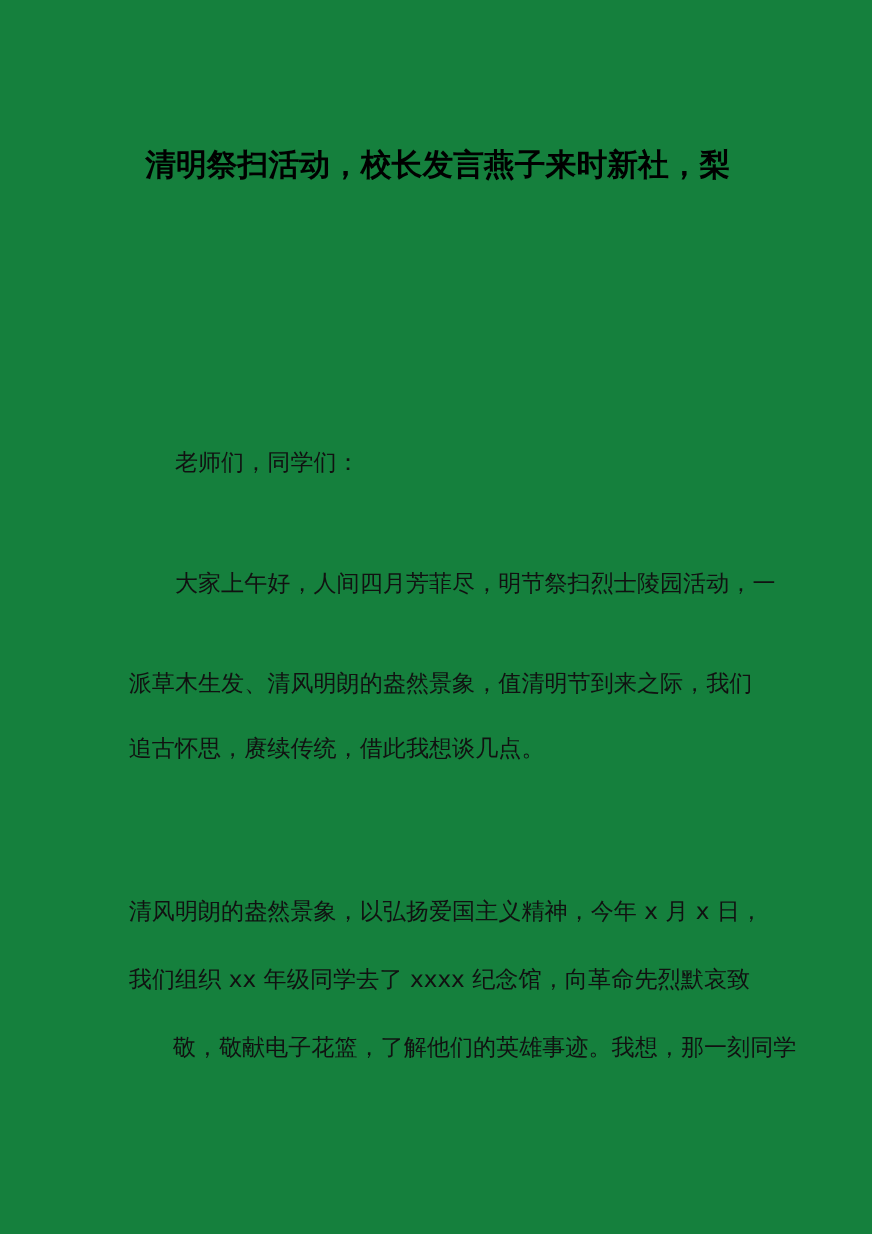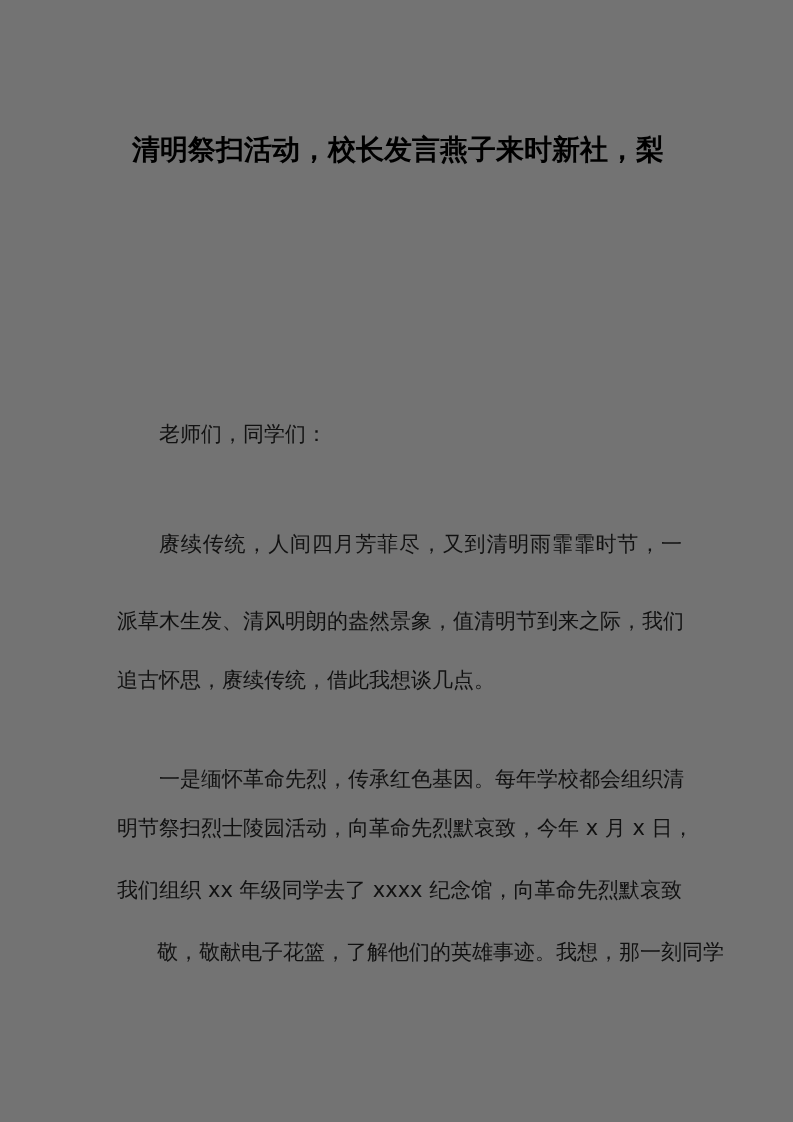--- a/index.html
+++ b/index.html
@@ -14,21 +14,21 @@
       overflow: hidden;
       font-family: "DejaVu Sans", "Liberation Sans", sans-serif;
       color: #000000;
     }
     .page {
       position: absolute;
       left: 0;
       top: 0;
       width: 793px;
       height: 1122px;
-      background: #737373;
+      background: #15803d;
     }
     .title {
       position: absolute;
       left: 108px;
       width: 580px;
       text-align: center;
       font-size: 28px;
       font-weight: bold;
       letter-spacing: 0px;
       line-height: 34px;
@@ -40,34 +40,33 @@
       position: absolute;
       left: 117px;
       width: 565px;
       font-size: 21px;
       line-height: 26px;
       white-space: nowrap;
       color: #111111;
       text-align: justify;
       text-align-last: justify;
     }
-    .line.indent { left: 159px; width: 523px; margin-top: 14px; }
+    .line.indent { left: 159px; width: 523px; }
     .line.last { text-align-last: left; }
   </style>
 </head>
 <body>
 
 <div class="page">
 
   <div class="title l1">清明祭扫活动，校长发言燕子来时新社，梨</div>
 
   <div class="line indent last" style="top:407px;">老师们，同学们：</div>
 
-  <div class="line indent" style="top:517px;">赓续传统，人间四月芳菲尽，又到清明雨霏霏时节，一</div>
+  <div class="line indent" style="top:517px;">大家上午好，人间四月芳菲尽，明节祭扫烈士陵园活动，一</div>
   <div class="line" style="top:580px;margin-top:28px;">派草木生发、清风明朗的盎然景象，值清明节到来之际，我们</div>
   <div class="line last" style="top:667px;">追古怀思，赓续传统，借此我想谈几点。</div>
 
-  <div class="line indent" style="top:752px;">一是缅怀革命先烈，传承红色基因。每年学校都会组织清</div>
-  <div class="line" style="top:815px;">明节祭扫烈士陵园活动，向革命先烈默哀致，今年 x 月 x 日，</div>
+  <div class="line" style="top:815px;">清风明朗的盎然景象，以弘扬爱国主义精神，今年 x 月 x 日，</div>
   <div class="line" style="top:877px;">我们组织 xx 年级同学去了 xxxx 纪念馆，向革命先烈默哀致</div>
   <div class="line" style="top:939px;margin-left:40px;">敬，敬献电子花篮，了解他们的英雄事迹。我想，那一刻同学</div>
 
 </div>
 
 </body></html>

